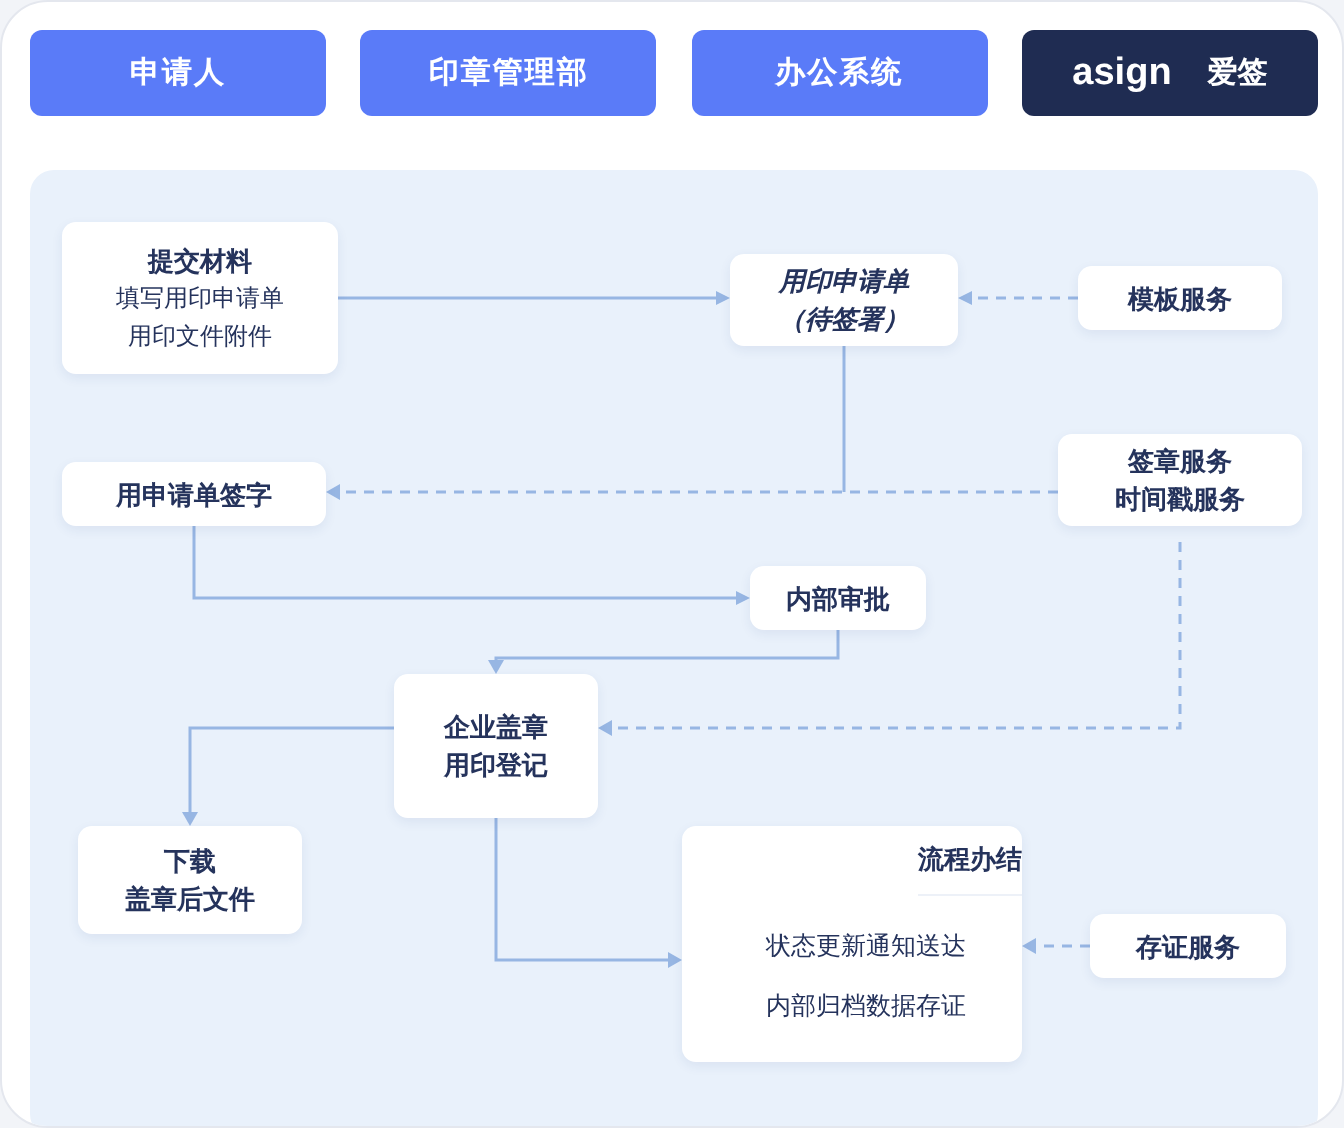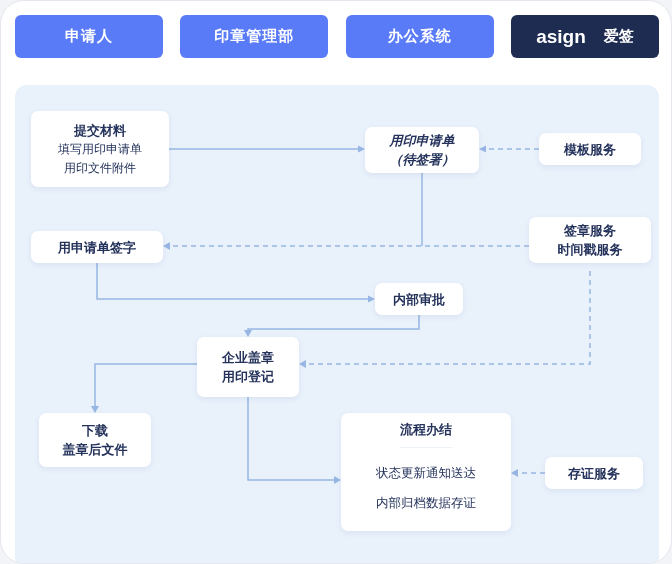--- a/index.html
+++ b/index.html
@@ -43,36 +43,36 @@
     box-sizing:border-box;
   }
   .node .t{font-size:13px;font-weight:bold;line-height:19px;}
   .node .s{font-size:12px;font-weight:normal;line-height:19px;text-align:right;}
   .n-submit{left:16px;top:26px;width:138px;height:76px;}
   .n-form{left:350px;top:42px;width:114px;height:46px;font-style:italic;}
   .n-template{left:524px;top:48px;width:102px;height:32px;}
   .n-sign{left:16px;top:146px;width:132px;height:32px;}
   .n-service{left:514px;top:132px;width:122px;height:46px;}
   .n-approve{left:360px;top:198px;width:88px;height:32px;}
-  .n-stamp{left:182px;top:252px;width:102px;height:60px;}
+  .n-stamp{left:182px;top:252px;width:102px;height:72px;}
   .n-download{left:24px;top:328px;width:112px;height:54px;}
   .n-attest{left:530px;top:372px;width:98px;height:32px;}
   
   .n-process{
     left:326px;top:328px;width:170px;height:118px;
-    justify-content:flex-start;align-items:center;text-align:center;
+    justify-content:flex-start;align-items:flex-end;text-align:center;
   }
   .n-process .p-title{
     font-size:13px;font-weight:bold;line-height:34px;height:34px;
     border-bottom:1px solid #edf1f8;
   }
   .n-process .p-grid{
     flex:1;display:grid;grid-template-columns:1fr 1fr;
     align-content:space-evenly;justify-items:center;
-    padding:4px 12px 6px 12px;
+    padding:4px 28px 6px 12px;
   }
   .n-process .p-grid span{font-size:12.5px;font-weight:normal;color:#25335c;}
 </style>
 </head>
 <body>
 
 <div class="page">
 
   <div class="lanes">
     <div class="lane">

